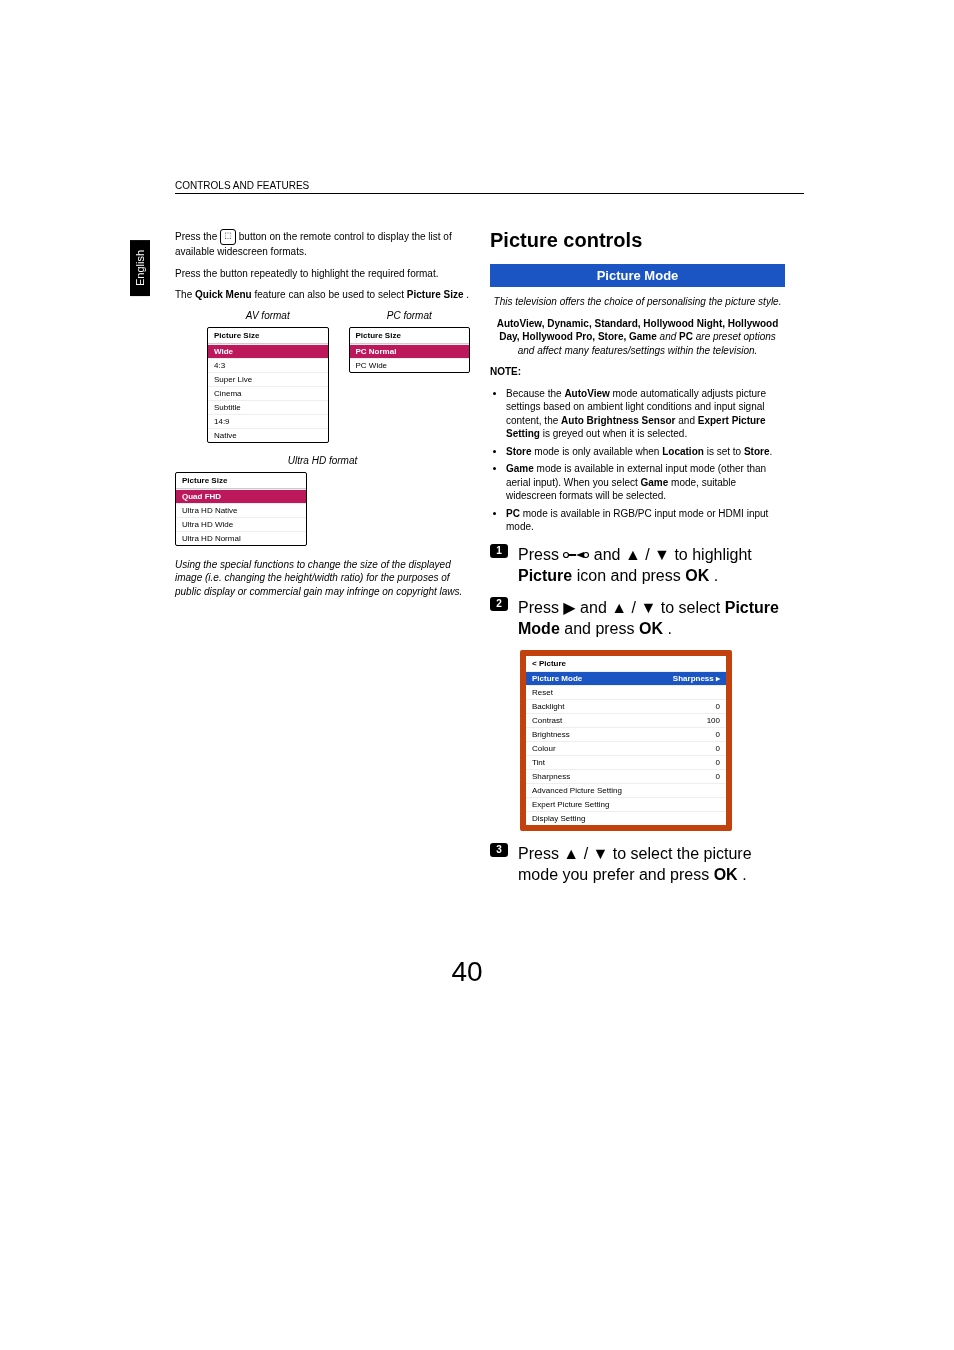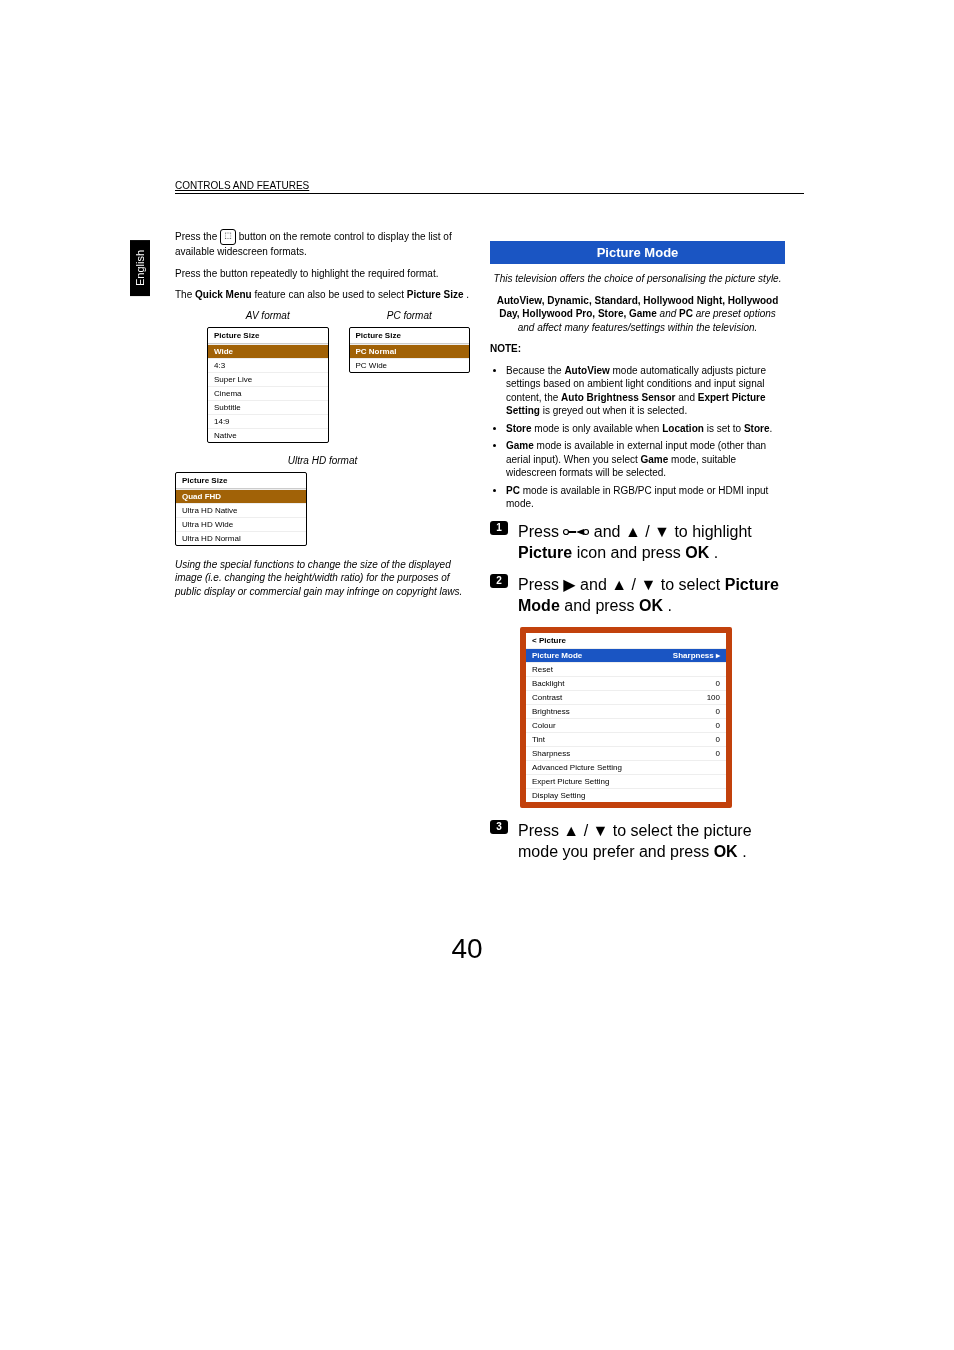--- a/index.html
+++ b/index.html
@@ -23,21 +23,20 @@
     transform: rotate(180deg);
     font-size: 11px;
     padding: 10px 4px;
   }
   .header-line {
     border-bottom: 1px solid #000;
     font-size: 10px;
     padding-bottom: 2px;
     margin-bottom: 35px;
     margin-left: 45px;
-    text-decoration: underline;
   }
   .columns {
     display: flex;
     gap: 20px;
     margin-left: 45px;
   }
   .col {
     flex: 1;
     min-width: 0;
   }
@@ -70,21 +69,21 @@
     padding: 3px 6px;
     border-bottom: 1px solid #ccc;
   }
   .menu-row {
     padding: 2px 6px;
     border-top: 1px solid #eee;
     display: flex;
     justify-content: space-between;
   }
   .menu-row.selected {
-    background: #a16207;
+    background: #be185d;
     color: #fff;
     font-weight: bold;
   }
   .sub-cols { display: flex; gap: 20px; padding-left: 32px; }
   .sub-col { flex: 1; }
   .label-caption { font-style: italic; font-size: 10px; text-align: center; margin-bottom: 6px; }
   h1.section-title {
     font-size: 20px;
     font-weight: bold;
     margin: 0 0 12px 0;
@@ -207,20 +206,21 @@
         <div class="menu-row selected">Quad FHD</div>
         <div class="menu-row">Ultra HD Native</div>
         <div class="menu-row">Ultra HD Wide</div>
         <div class="menu-row">Ultra HD Normal</div>
       </div>
 
       <p class="italic">Using the special functions to change the size of the displayed image (i.e. changing the height/width ratio) for the purposes of public display or commercial gain may infringe on copyright laws.</p>
     </div>
 
     <div class="col col-right">
+      <h1 class="section-title">Picture controls</h1>
 
       <div class="mode-bar">Picture Mode</div>
 
       <p class="italic center">This television offers the choice of personalising the picture style.</p>
 
       <p class="center">
         <span class="bold">AutoView, Dynamic, Standard, Hollywood Night, Hollywood Day, Hollywood Pro, Store, Game</span>
         <span class="italic"> and </span>
         <span class="bold">PC</span>
         <span class="italic"> are preset options and affect many features/settings within the television.</span>

